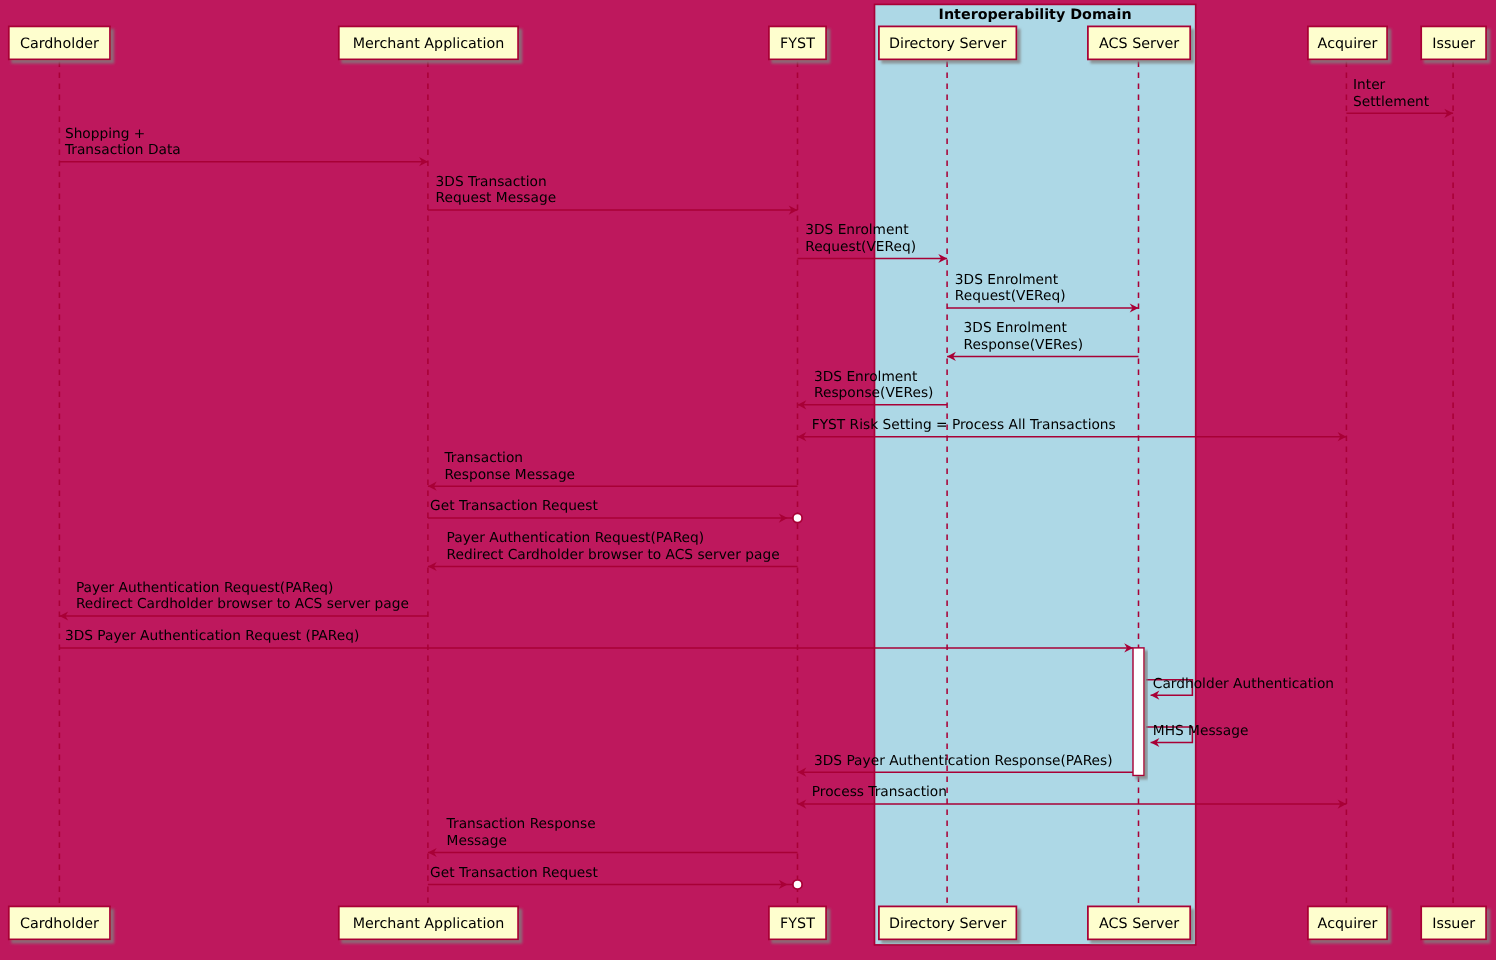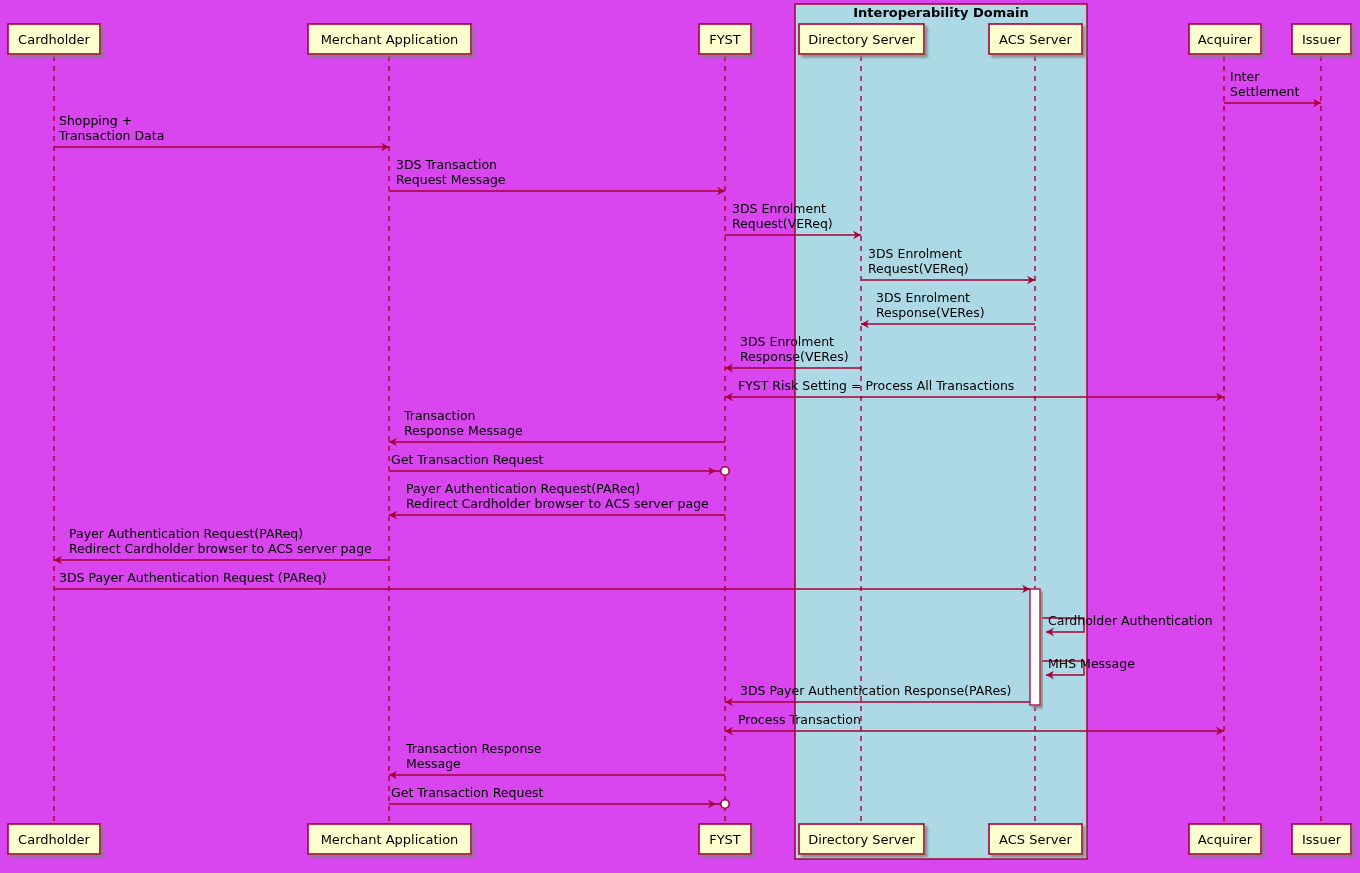--- a/index.html
+++ b/index.html
@@ -9,21 +9,21 @@
     background: #FFFFFF;
   }
   body {
     font-family: "DejaVu Sans", sans-serif;
   }
   #diagram-root {
     position: relative;
     width: 1360px;
     height: 873px;
     overflow: hidden;
-    background: #d946ef;
+    background: #be185d;
   }
   #uml-svg {
     position: absolute;
     left: 0;
     top: 0;
   }
   .msg-label {
     font-family: "DejaVu Sans", sans-serif;
     font-size: 12.5px;
     fill: #000000;

